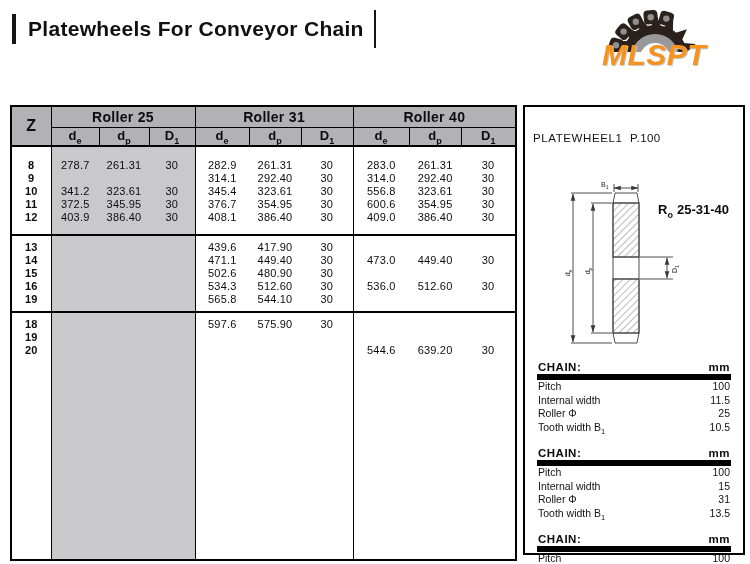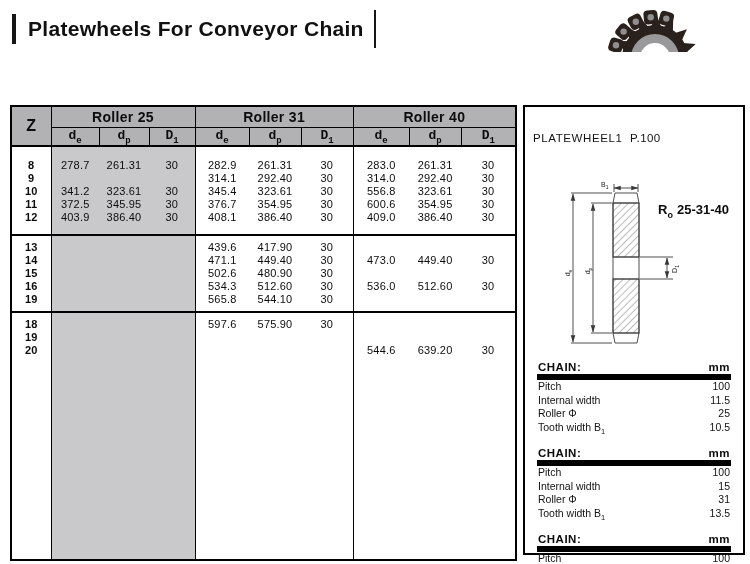--- a/index.html
+++ b/index.html
@@ -25,21 +25,21 @@
   }
 
   
   table.main-table {
     position:absolute; left:10px; top:105px; width:505px;
     border-collapse:collapse; table-layout:fixed; border:2px solid #000; background:#fff;
   }
   thead th { background:#b2b2b4; border:1px solid #000; font-weight:bold; color:#0c0c0c; }
   th.zh { font-size:16px; }
   th.gh { font-size:14px; height:21px; letter-spacing:.3px; }
-  th.sh { font-size:13px; height:17px;font-family:Liberation Mono, monospace; }
+  th.sh { font-size:13px; height:17px; }
   th.sh sub, td sub { font-size:9px; }
   tbody { border-top:2px solid #000; }
   tbody td {
     font-size:11px; text-align:center; height:13px; line-height:13px;
     vertical-align:middle; padding:0; color:#0c0c0c; letter-spacing:.2px;
   }
   td.z { font-weight:bold; }
   td.gs { border-left:1px solid #000; }
   td.r25 { background:#c9c9cb; }
   tbody tr:first-child td { padding-top:12px; height:25px; }
@@ -114,20 +114,21 @@
       </g>
       <g fill="#8f8e90">
         <circle cx="33" cy="45.3" r="3.2"></circle>
         <circle cx="40.6" cy="31.6" r="3.2"></circle>
         <circle cx="52.8" cy="21.8" r="3.2"></circle>
         <circle cx="67.7" cy="17.2" r="3.2"></circle>
         <circle cx="83.3" cy="18.6" r="3.2"></circle>
       </g>
     </g>
   </svg>
+  <div class="logo-text">MLSPT</div>
 </div>
 
 <table class="main-table">
   <colgroup>
     <col style="width:40px">
       <col style="width:48px">
       <col style="width:50px">
       <col style="width:46px">
     <col style="width:54px">
       <col style="width:52px">

